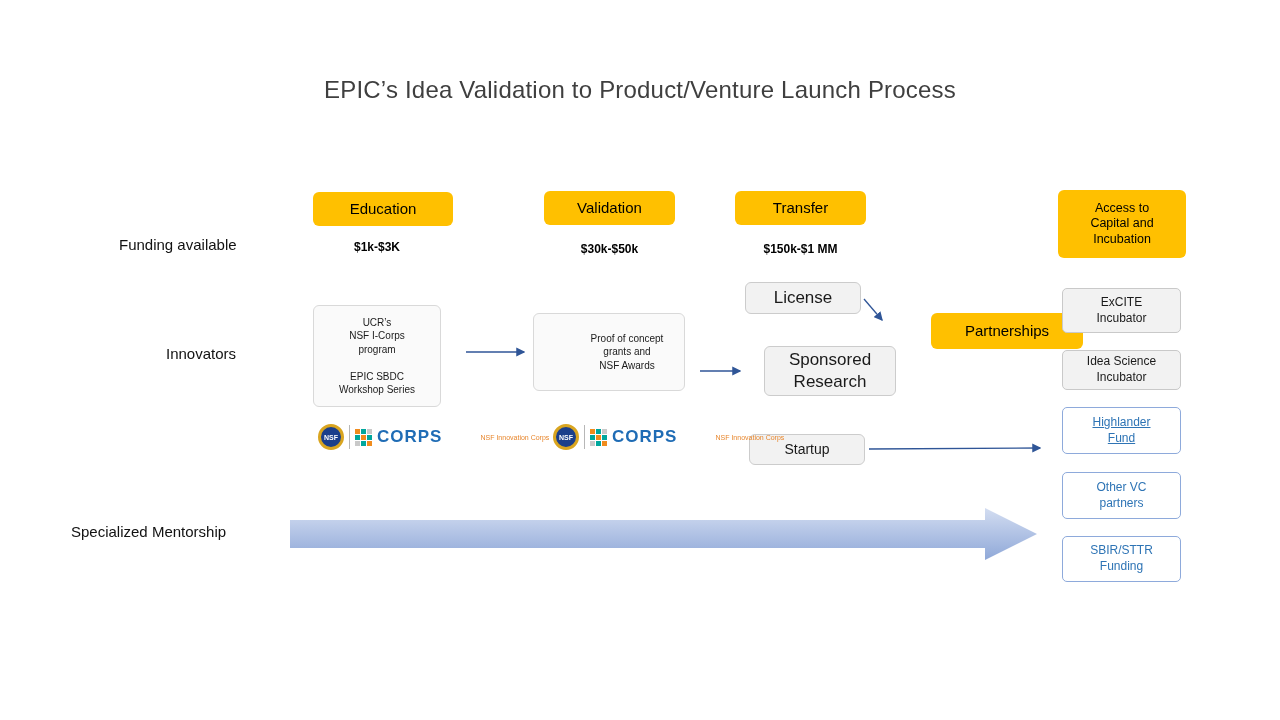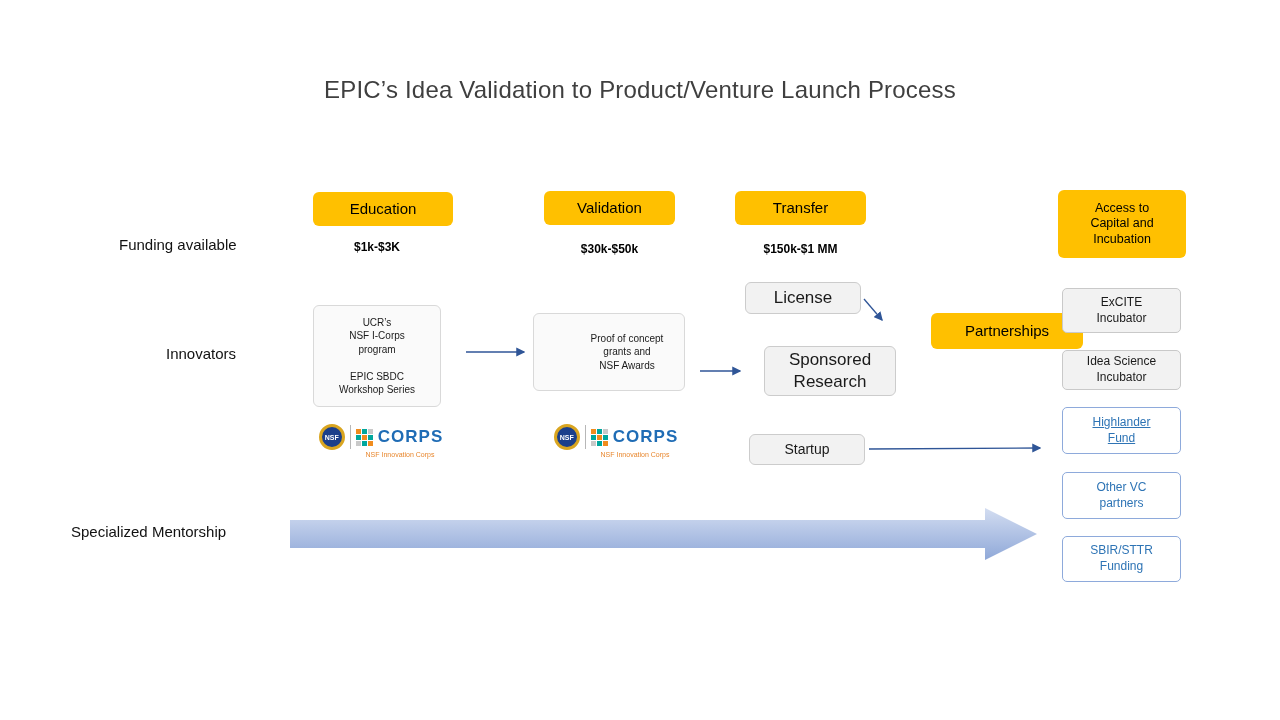--- a/index.html
+++ b/index.html
@@ -97,21 +97,21 @@
     text-align: center;
     font-size: 12px;
     color: #1a1a1a;
     white-space: pre-line;
     line-height: 1.3;
   }
 
   svg.layer { position: absolute; left: 0; top: 0; pointer-events: none; }
 
   
-  .icorps-logo { display: flex; flex-direction: column; align-items: center; }
+  .icorps-logo { display: flex; flex-direction: row; align-items: center; }
   .logo-top { display: flex; align-items: center; gap: 5px; }
   .nsf-circle {
     width: 26px; height: 26px;
     border-radius: 50%;
     background: #1b3f8b;
     border: 3px solid #d9a520;
     color: #ffffff;
     font-size: 7px;
     font-weight: bold;
     display: flex;

